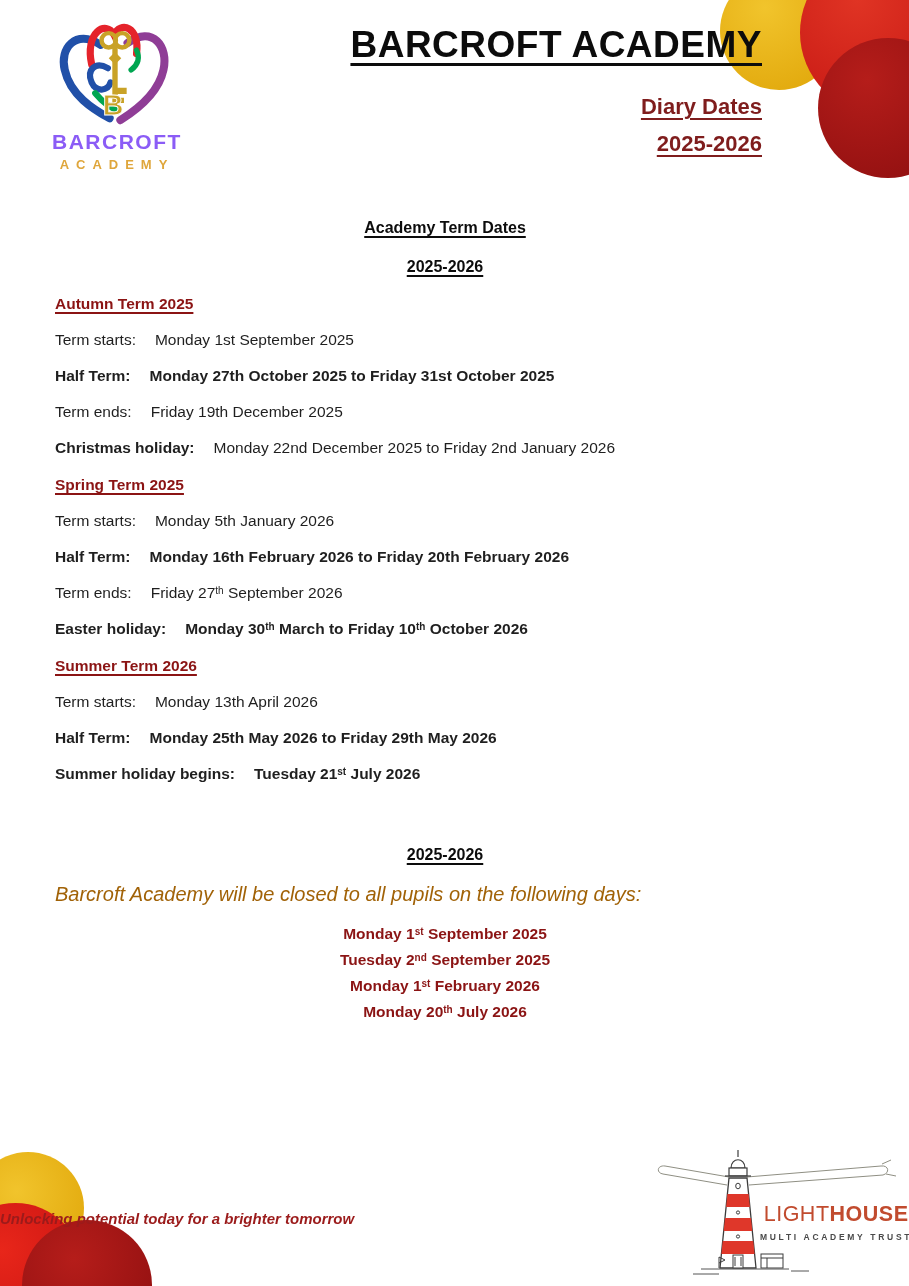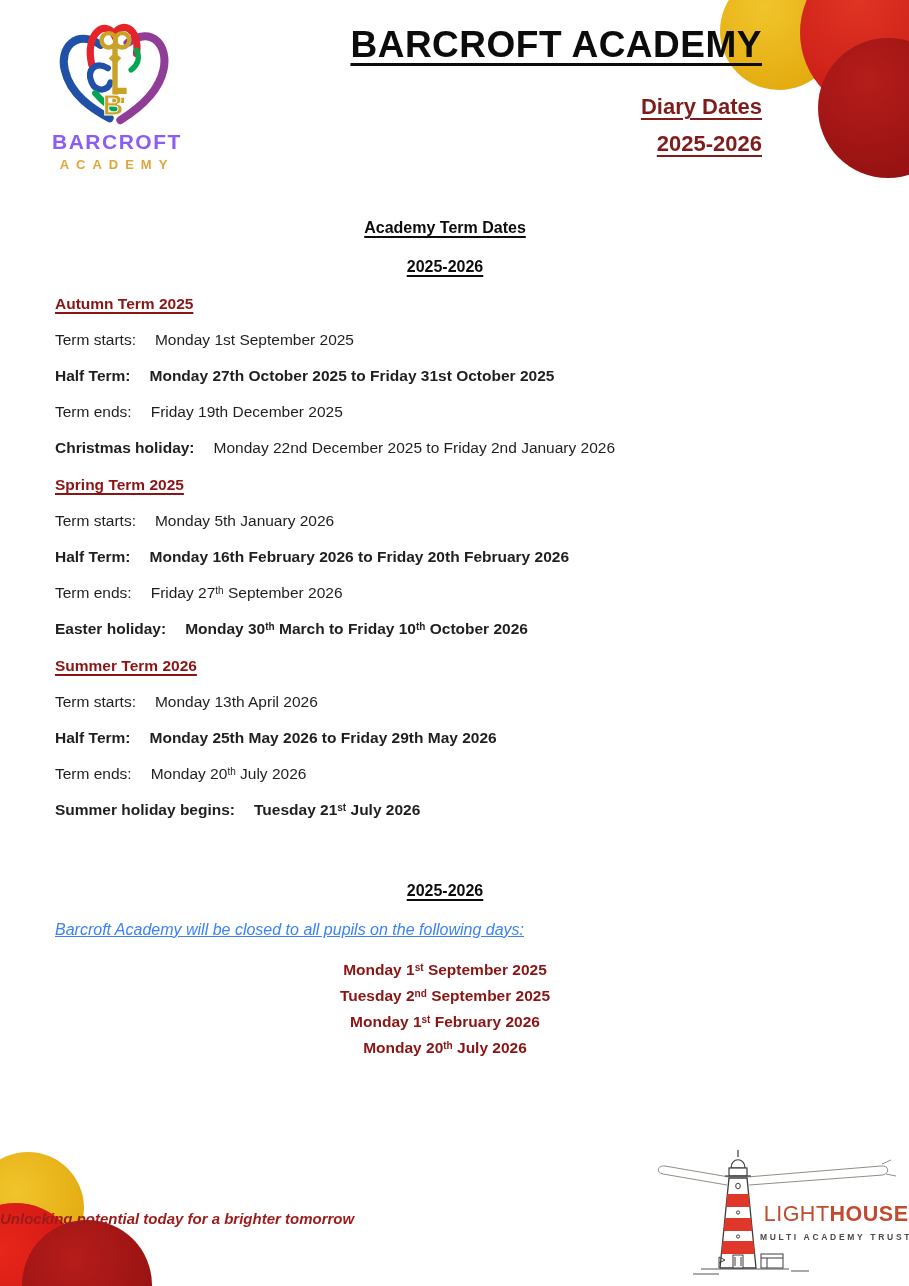--- a/index.html
+++ b/index.html
@@ -63,21 +63,21 @@
     text-decoration-thickness: 1.5px; text-underline-offset: 3px;
     margin-top: 17px; margin-bottom: 16px;
   }
   .row { font-size: 15.5px; line-height: 20px; margin-bottom: 16px; color: #1f1f1f; }
   .row .label { margin-right: 19px; }
   .b { font-weight: 700; }
   sup { font-size: 10px; position: relative; top: -0.45em; vertical-align: baseline; line-height: 0; }
 
   .training-block { margin-top: 61px; }
   .intro {
-    font-style: italic; font-size: 16px; color: #3b82f6; line-height: 20px; margin-top: 19px; text-decoration: underline;
+    font-style: italic; font-size: 20px; color: #a16207; line-height: 20px; margin-top: 19px;
   }
   .days { margin-top: 17px; text-align: center; }
   .tday { color: #8b1414; font-weight: 700; font-size: 15.5px; line-height: 26px; }
 
   
   .tagline {
     position: absolute; left: 0; top: 1210px; width: 845px; text-align: left;
     color: #9b1b1b; font-size: 15px; font-weight: 700; font-style: italic;
   }
   .trust-logo { position: absolute; left: 653px; top: 1146px; width: 252px; height: 138px; text-align: center; }
@@ -165,23 +165,20 @@
 
     <section>
       <h3 class="term-head">Summer Term 2026</h3>
       <p class="row">
         <span class="label">Term starts:</span><span class="value"><span>Monday 13th April 2026</span></span>
       </p>
       <p class="row">
         <span class="label b">Half Term:</span><span class="value b"><span>Monday 25th May 2026 to Friday 29th May 2026</span></span>
       </p>
       <p class="row">
-        <span class="label">Term ends:</span><span class="value"><span>Monday 20</span><sup>th</sup><span> July 2026</span></span>
-      </p>
-      <p class="row">
         <span class="label b">Summer holiday begins:</span><span class="value b"><span>Tuesday 21</span><sup>st</sup><span> July 2026</span></span>
       </p>
     </section>
 
     <section class="training-block">
       <div class="center-head year">2025-2026</div>
       <p class="intro">Barcroft Academy will be closed to all pupils on the following days:</p>
       <div class="days">
         <div class="tday"><span>Monday 1</span><sup>st</sup><span> September 2025</span></div>
         <div class="tday"><span>Tuesday 2</span><sup>nd</sup><span> September 2025</span></div>

